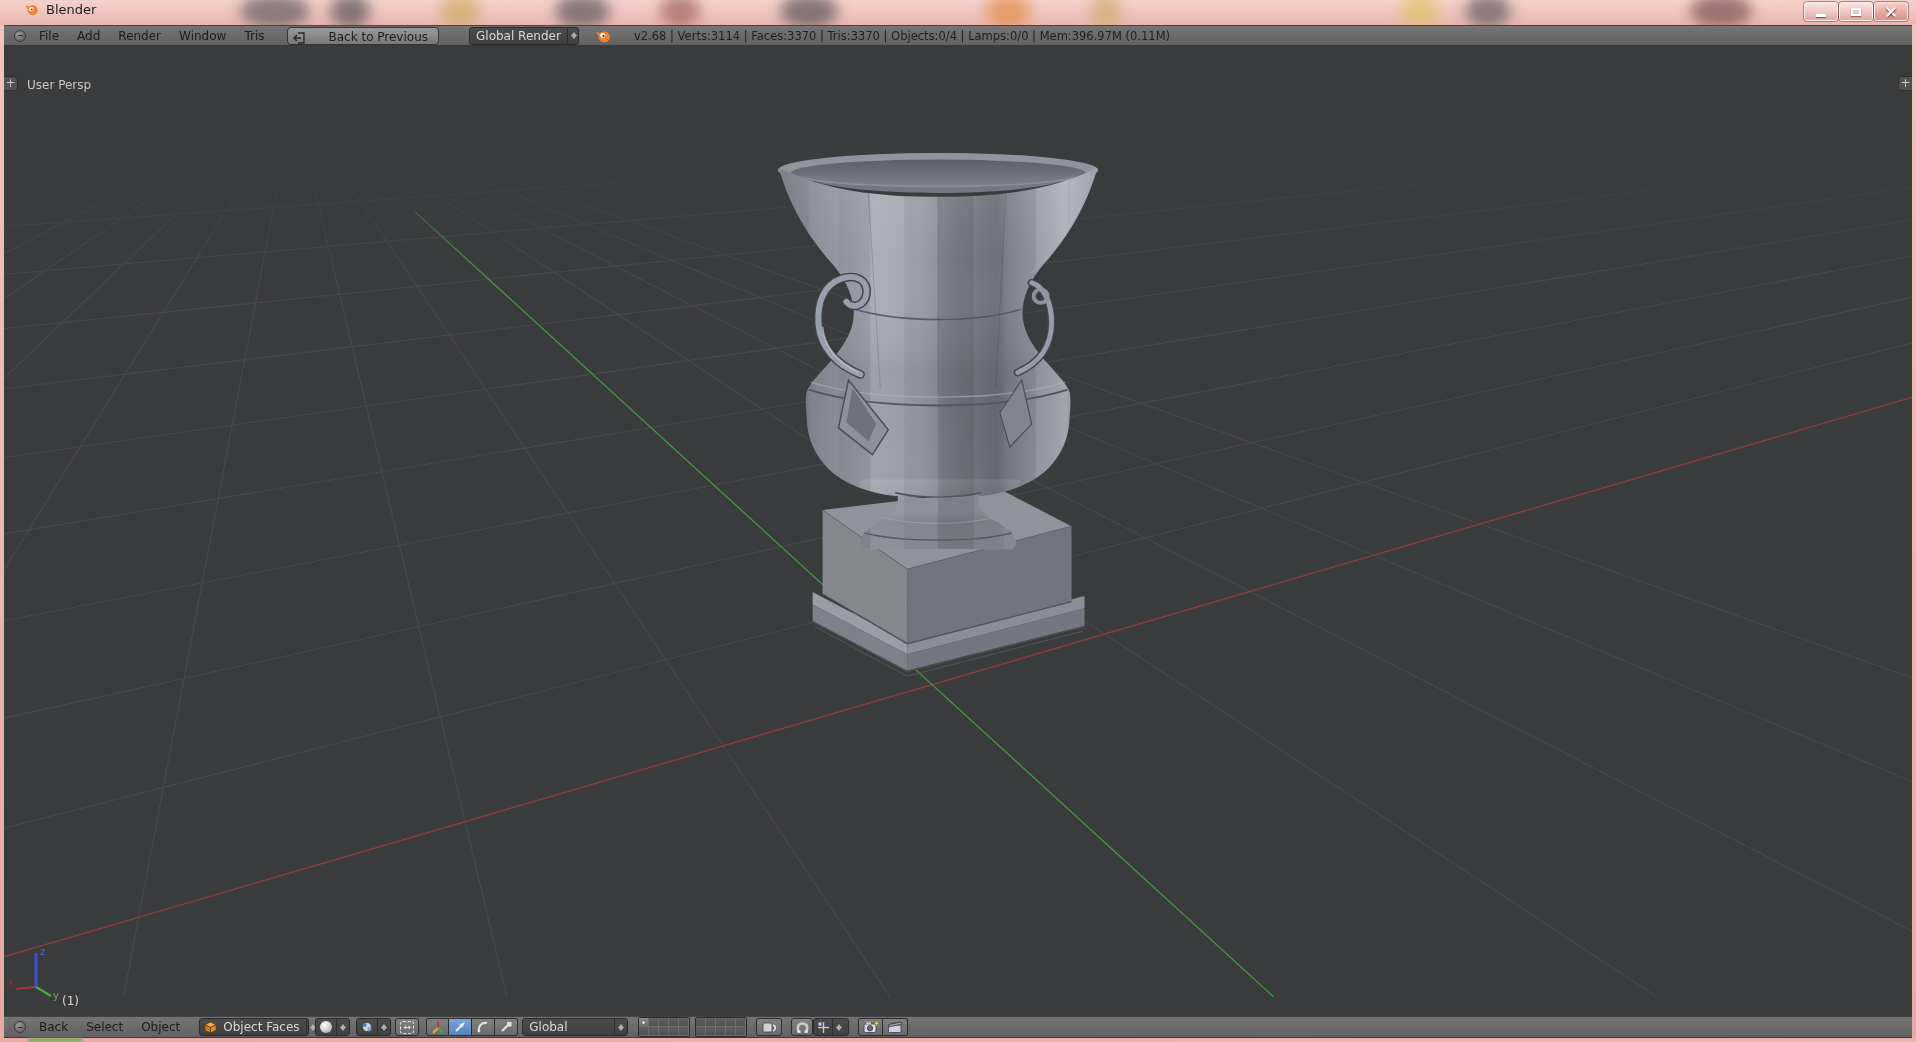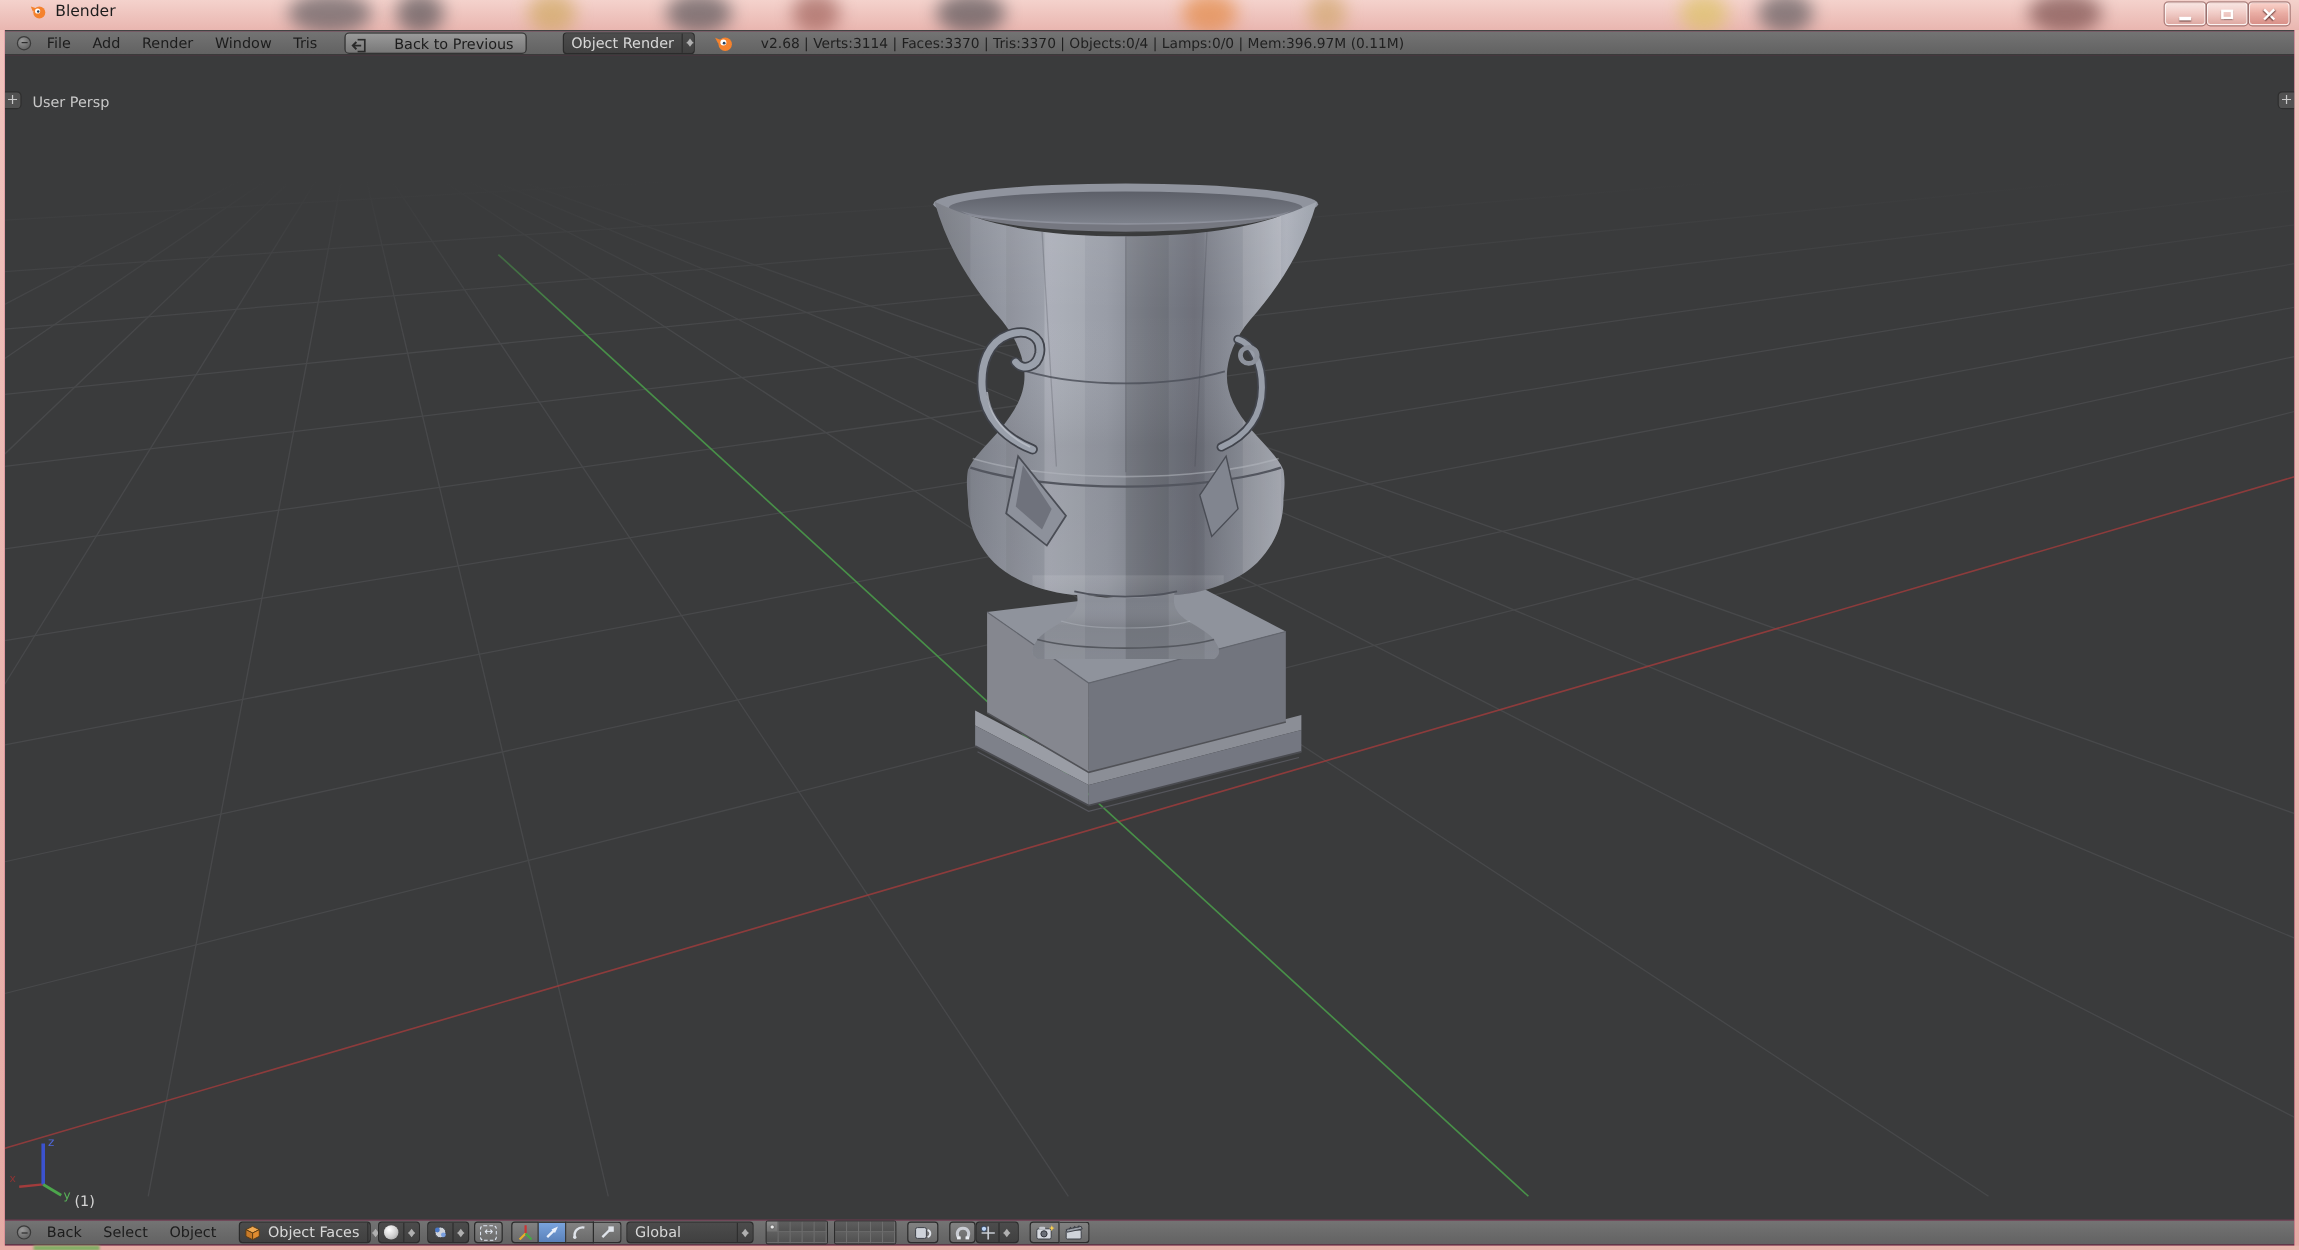--- a/index.html
+++ b/index.html
@@ -150,21 +150,21 @@
     <div class="back-btn">
       <span class="icon16">
         <svg width="14" height="12" viewBox="0 0 14 12">
           <path d="M6,1 L12,1 L12,11 L6,11" fill="none" stroke="#2a2a2a" stroke-width="1.4"></path>
           <path d="M9,6 L2,6 M5,3 L2,6 L5,9" fill="none" stroke="#2a2a2a" stroke-width="1.6"></path>
         </svg>
       </span>
       <span>Back to Previous</span>
     </div>
     <div class="dd engine-dd">
-      <span class="lbl">Object Render</span>
+      <span class="lbl">Global Render</span>
       <span class="spin">
           <i class="up"></i>
           <i class="dn"></i>
         </span>
     </div>
     <span class="logo">
       <svg width="16" height="16" viewBox="0 0 18 18">
         <path d="M1,4 L8,6.5 L4,9.5 Z" fill="#f5822d"></path>
         <circle cx="10.5" cy="10" r="6.3" fill="#f5822d"></circle>
         <circle cx="8.8" cy="8.4" r="2.8" fill="#fff"></circle>

